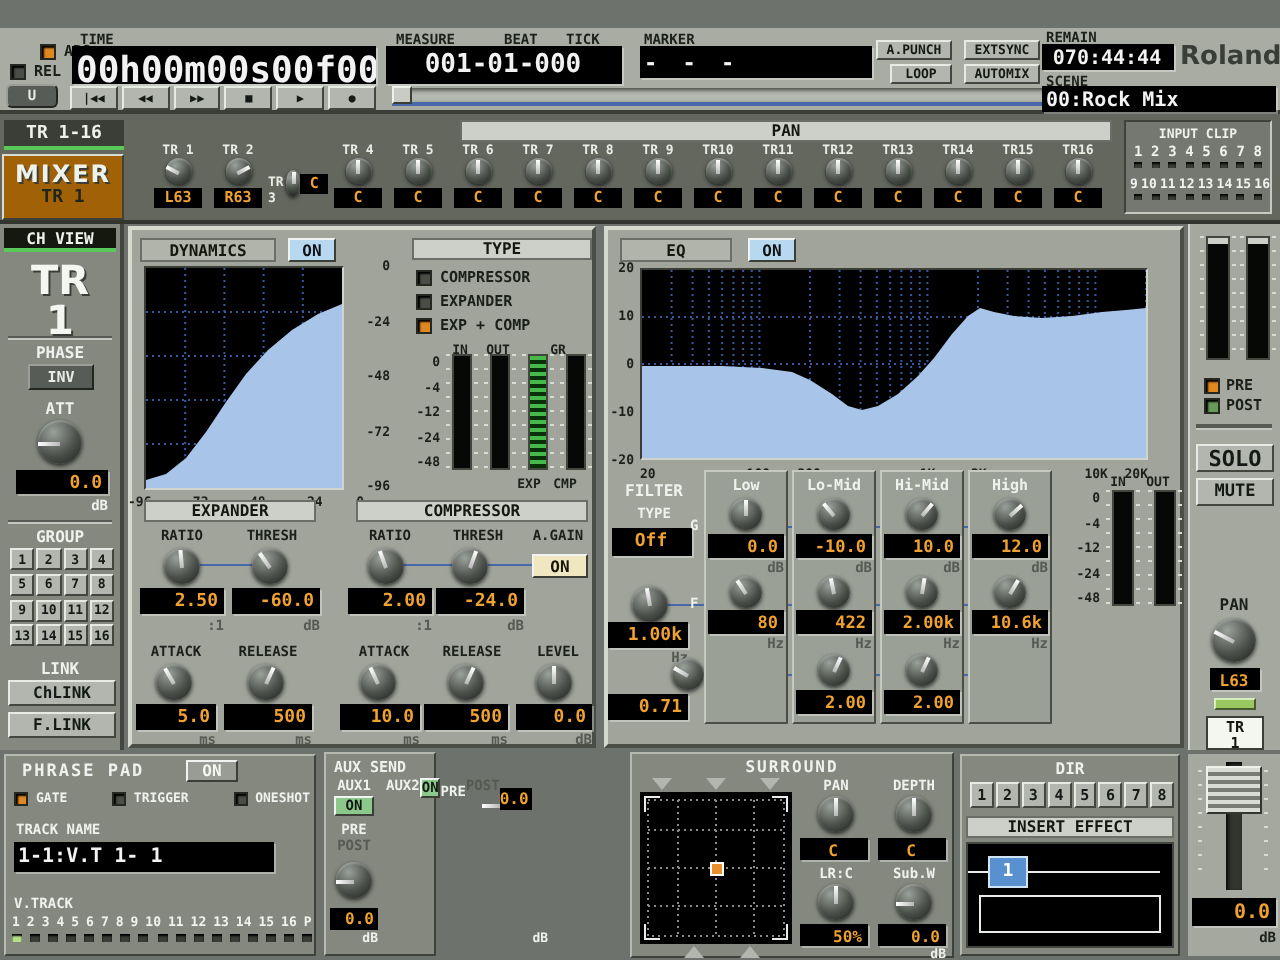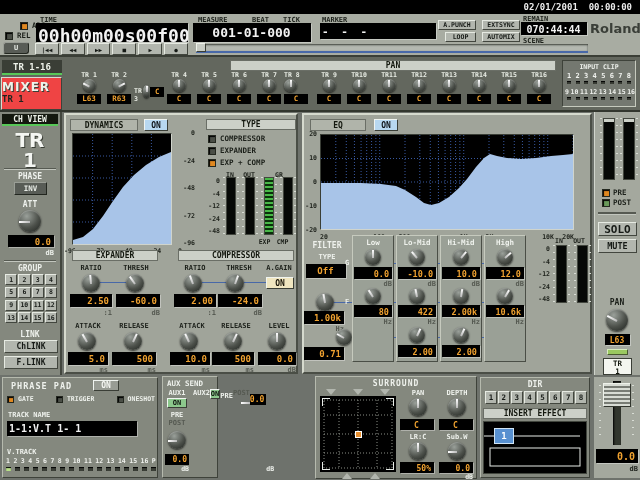--- a/index.html
+++ b/index.html
@@ -67,24 +67,20 @@
          border-right:5px solid transparent;border-bottom:6px solid #b2b6ae;}
   .corner{position:absolute;width:7px;height:7px;border:0 solid #e8ece8;}
   .ropt{display:flex;align-items:center;gap:4px;font:bold 7.5px "DejaVu Sans Mono",monospace;
         color:#1c201a;cursor:pointer;}
 </style>
 </head>
 <body>
 
 <div id="app">
 
-  <div class="abs" style="left:0;top:0;width:640px;height:14px;background:#000;color:#ececec;
-              font:bold 9px 'DejaVu Sans Mono',monospace;text-align:right;padding-top:2px;box-sizing:border-box;">
-    <span>02/01/2001</span>&nbsp;&nbsp;<span style="margin-right:8px;">00:00:00</span>
-  </div>
 
   <div class="abs" style="left:0;top:14px;width:640px;height:43px;background:#a8aca2;border-bottom:2px solid #3a3e36;box-sizing:border-box;">
     <div class="ropt" style="position:absolute;left:5px;top:7px;margin-left:15px;">
       <span class="rsq sel"></span>
       <span>ABS</span>
     </div>
     <div class="ropt" style="position:absolute;left:5px;top:17px;">
       <span class="rsq"></span>
       <span>REL</span>
     </div>
@@ -117,28 +113,29 @@
 
     <div class="btn3d" style="left:438px;top:6px;width:38px;height:10px;font-size:6.5px;">A.PUNCH</div>
     <div class="btn3d" style="left:445px;top:18px;width:31px;height:10px;font-size:6.5px;">LOOP</div>
     <div class="btn3d" style="left:482px;top:6px;width:38px;height:10px;font-size:6.5px;">EXTSYNC</div>
     <div class="btn3d" style="left:482px;top:18px;width:38px;height:10px;font-size:6.5px;">AUTOMIX</div>
 
     <div class="lbl" style="left:523px;top:1px;">REMAIN</div>
     <div class="disp white center" style="left:521px;top:8px;width:66px;height:13px;font-size:10px;">070:44:44</div>
     <div class="abs" style="left:590px;top:7px;width:48px;font:bold 13px 'DejaVu Sans',sans-serif;color:#3a3e38;">Roland</div>
     <div class="lbl" style="left:523px;top:23px;">SCENE</div>
+    <div class="disp white left" style="left:521px;top:29px;width:117px;height:13px;font-size:10px;">00:Rock Mix</div>
   </div>
 
   <div class="abs" style="left:0;top:57px;width:640px;height:55px;background:#63675e;border-bottom:2px solid #32362e;box-sizing:border-box;">
     <div class="abs" style="left:2px;top:3px;width:60px;height:15px;background:#3a3e36;color:#eef2ea;
                 font:bold 9px 'DejaVu Sans Mono',monospace;text-align:center;padding-top:2px;box-sizing:border-box;
                 border-bottom:2px solid #58c858;">TR 1-16</div>
-    <div class="abs" style="left:1px;top:20px;width:61px;height:33px;background:#ef4444;border:1px solid;
-                border-color:#d8dcd2 #3e423a #3e423a #d8dcd2;box-sizing:border-box;">
+    <div class="abs" style="left:1px;top:20px;width:61px;height:33px;background:#a16207;border:1px solid;
+                border-color:#d8dcd2 #3e423a #3e423a #d8dcd2;box-sizing:border-box;text-align:center;">
       <div style="font:bold 12px 'DejaVu Sans',sans-serif;color:#eef2ea;text-shadow:1px 1px 0 #3a3e36;letter-spacing:1px;margin-top:2px;">MIXER</div>
       <div style="font:bold 9px 'DejaVu Sans Mono',monospace;color:#20241e;">TR 1</div>
     </div>
     <div class="bar" style="left:230px;top:3px;width:326px;height:11px;">PAN</div>
     <div class="abs" id="pan-tracks" style="left:74px;top:14px;width:482px;height:40px;display:flex;">
         <div style="width: 30px; display: flex; flex-direction: column; align-items: center;">
           <div style="font: bold 6.5px &quot;DejaVu Sans Mono&quot;, monospace; color: rgb(232, 236, 228); height: 8px;">TR 1</div>
           <div class="knob k13" style="position: relative;">
             <div class="ptr" style="transform: rotate(-62deg);"></div>
           </div>
@@ -179,21 +176,21 @@
           </div>
           <div style="margin-top: 2px; width: 24px; height: 10px; background: rgb(0, 0, 0); color: rgb(240, 162, 48); font: bold 7.5px &quot;DejaVu Sans Mono&quot;, monospace; text-align: center; box-shadow: rgb(0, 0, 0) 1px 1px 1px inset;">C</div>
         </div>
         <div style="width: 30px; display: flex; flex-direction: column; align-items: center;">
           <div style="font: bold 6.5px &quot;DejaVu Sans Mono&quot;, monospace; color: rgb(232, 236, 228); height: 8px;">TR 7</div>
           <div class="knob k13" style="position: relative;">
             <div class="ptr" style="transform: rotate(0deg);"></div>
           </div>
           <div style="margin-top: 2px; width: 24px; height: 10px; background: rgb(0, 0, 0); color: rgb(240, 162, 48); font: bold 7.5px &quot;DejaVu Sans Mono&quot;, monospace; text-align: center; box-shadow: rgb(0, 0, 0) 1px 1px 1px inset;">C</div>
         </div>
-        <div style="width: 30px; display: flex; flex-direction: column; ">
+        <div style="width: 30px; display: flex; flex-direction: column; align-items: center;">
           <div style="font: bold 6.5px &quot;DejaVu Sans Mono&quot;, monospace; color: rgb(232, 236, 228); height: 8px;">TR 8</div>
           <div class="knob k13" style="position: relative;">
             <div class="ptr" style="transform: rotate(0deg);"></div>
           </div>
           <div style="margin-top: 2px; width: 24px; height: 10px; background: rgb(0, 0, 0); color: rgb(240, 162, 48); font: bold 7.5px &quot;DejaVu Sans Mono&quot;, monospace; text-align: center; box-shadow: rgb(0, 0, 0) 1px 1px 1px inset;">C</div>
         </div>
         <div style="width: 30px; display: flex; flex-direction: column; align-items: center;">
           <div style="font: bold 6.5px &quot;DejaVu Sans Mono&quot;, monospace; color: rgb(232, 236, 228); height: 8px;">TR 9</div>
           <div class="knob k13" style="position: relative;">
             <div class="ptr" style="transform: rotate(0deg);"></div>

